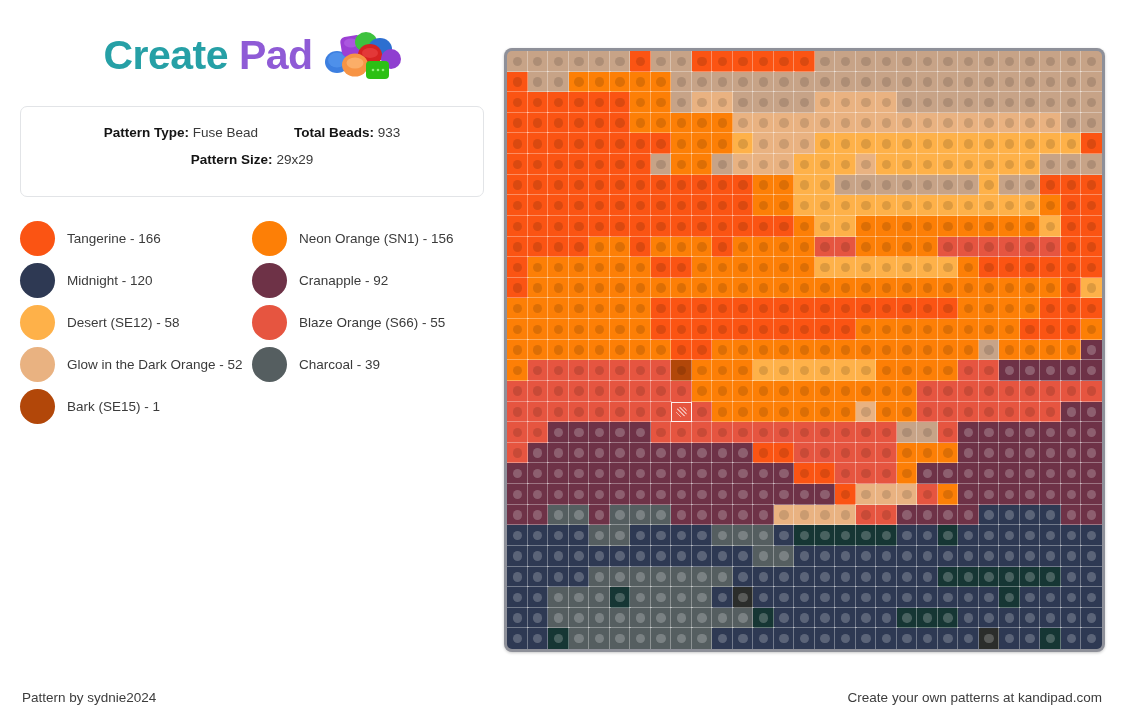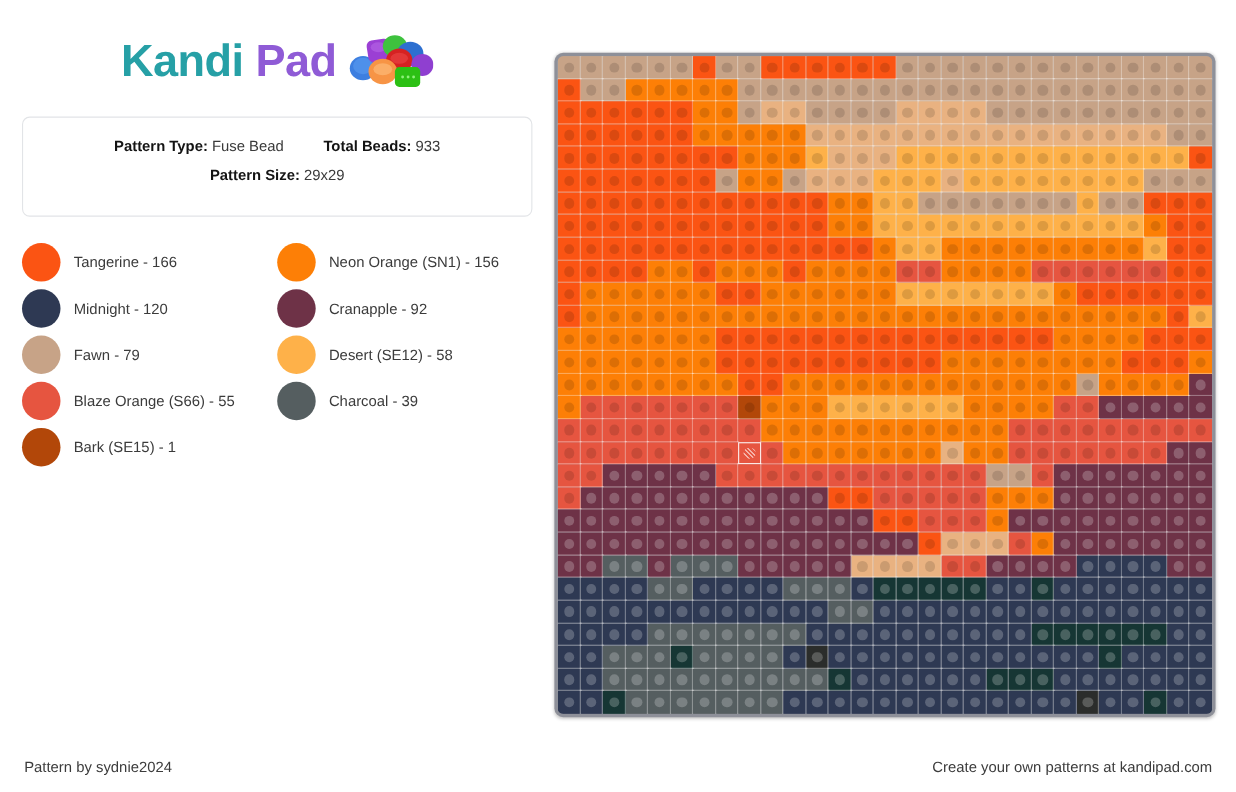--- a/index.html
+++ b/index.html
@@ -159,21 +159,21 @@
   }
 </style>
 </head>
 <body>
 
 <div id="root">
 
   <div class="left-col">
 
     <div class="logo-row">
-      <div class="logo-text"><span class="logo-kandi">Kandi</span><span>&nbsp;</span><span class="logo-pad">Pad</span></div>
+      <div class="logo-text"><span class="logo-kandi">Create</span><span>&nbsp;</span><span class="logo-pad">Pad</span></div>
       <svg class="logo-beads" viewBox="0 0 78 52">
         <ellipse cx="14" cy="33" rx="12" ry="11" fill="#3d7fe0"></ellipse>
         <ellipse cx="14" cy="31" rx="9" ry="7.5" fill="#5a9bf0" opacity="0.6"></ellipse>
         <rect x="18" y="7" width="21" height="20" rx="5" fill="#9b3fd4" transform="rotate(-9 28 17)"></rect>
         <ellipse cx="28" cy="14" rx="7" ry="4.5" fill="#b869e8" opacity="0.55"></ellipse>
         <ellipse cx="43" cy="13" rx="11" ry="10" fill="#3ec23e"></ellipse>
         <ellipse cx="57" cy="20" rx="12" ry="11" fill="#2d6fd0"></ellipse>
         <ellipse cx="47" cy="26" rx="12" ry="11" fill="#d62222"></ellipse>
         <ellipse cx="47" cy="24" rx="8" ry="5" fill="#ee4b4b" opacity="0.55"></ellipse>
         <ellipse cx="68" cy="30" rx="10" ry="10" fill="#8f3fd0"></ellipse>
@@ -207,30 +207,30 @@
         </div>
         <div class="legend-item">
           <div class="legend-swatch" style="background: rgb(46, 57, 83);"></div>
           <div class="legend-label">Midnight - 120</div>
         </div>
         <div class="legend-item">
           <div class="legend-swatch" style="background: rgb(110, 50, 71);"></div>
           <div class="legend-label">Cranapple - 92</div>
         </div>
         <div class="legend-item">
-          <div class="legend-swatch" style="background: rgb(199, 163, 135);"></div>
-          <div class="legend-label">Fawn - 79</div>
-        </div>
-        <div class="legend-item">
           <div class="legend-swatch" style="background: rgb(254, 177, 73);"></div>
           <div class="legend-label">Desert (SE12) - 58</div>
         </div>
         <div class="legend-item">
           <div class="legend-swatch" style="background: rgb(230, 85, 64);"></div>
           <div class="legend-label">Blaze Orange (S66) - 55</div>
+        </div>
+        <div class="legend-item">
+          <div class="legend-swatch" style="background: rgb(233, 178, 129);"></div>
+          <div class="legend-label">Glow in the Dark Orange - 52</div>
         </div>
         <div class="legend-item">
           <div class="legend-swatch" style="background: rgb(85, 94, 96);"></div>
           <div class="legend-label">Charcoal - 39</div>
         </div>
         <div class="legend-item">
           <div class="legend-swatch" style="background: rgb(178, 71, 9);"></div>
           <div class="legend-label">Bark (SE15) - 1</div>
         </div>
       </div>

